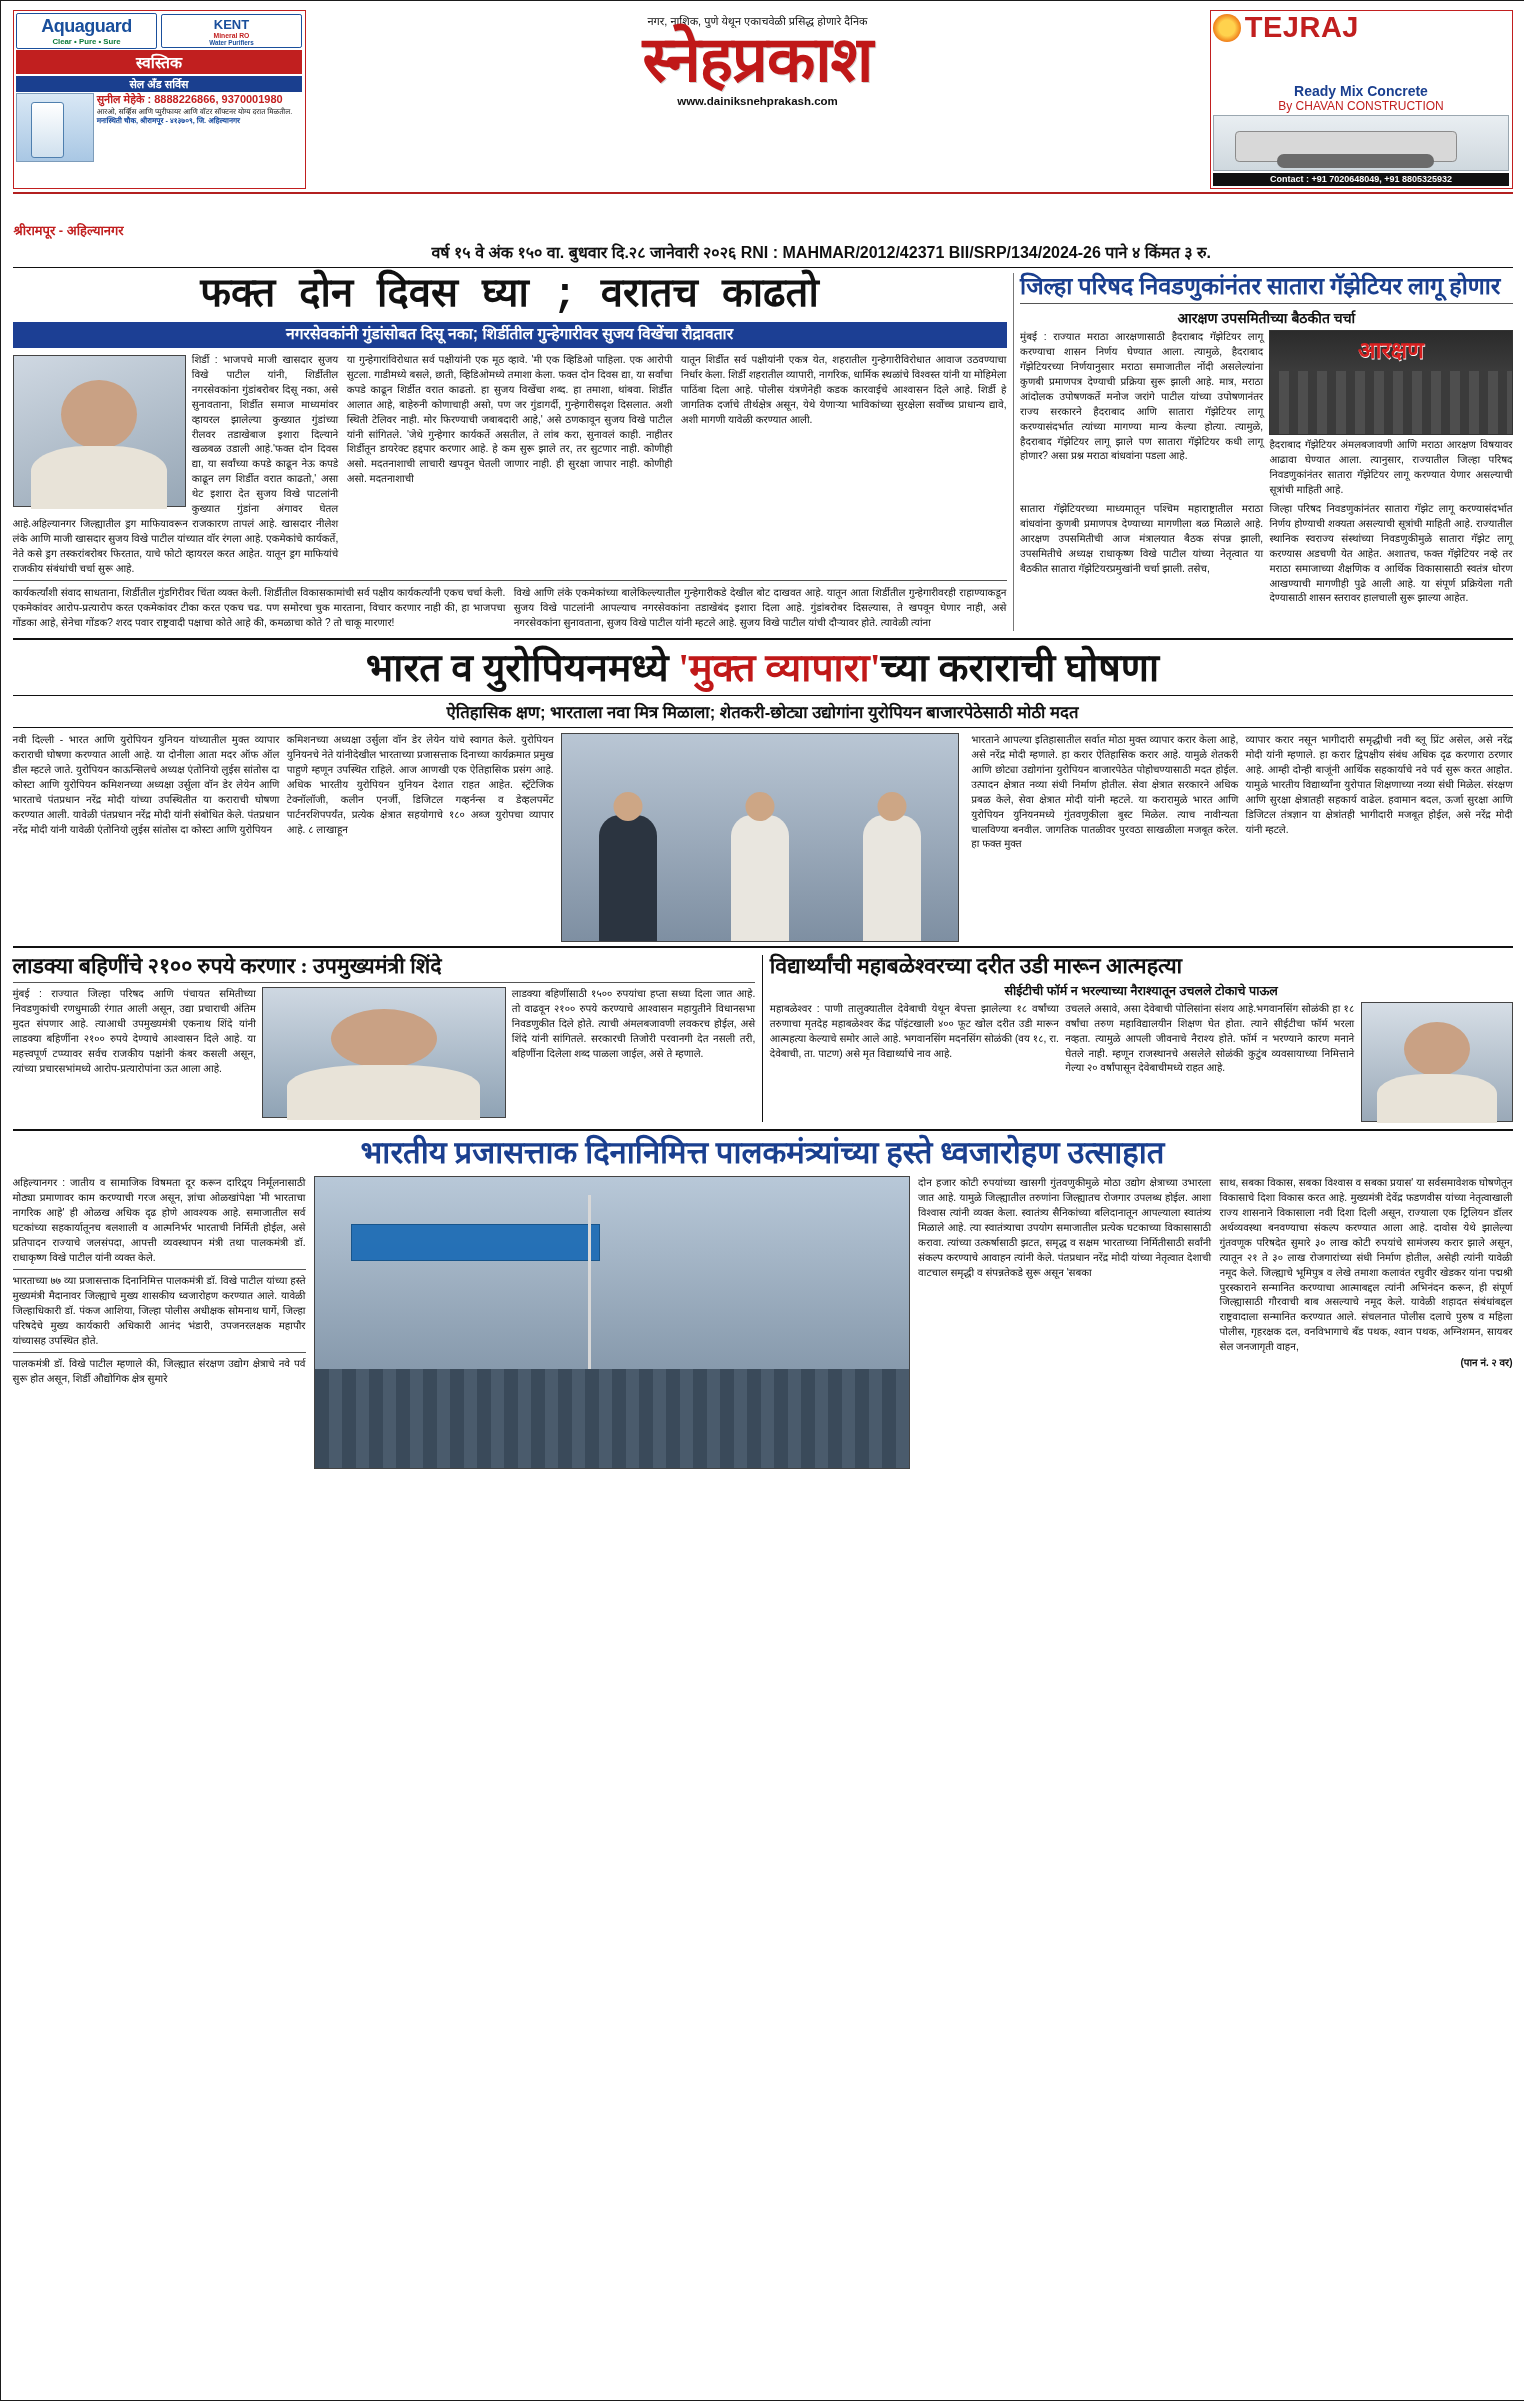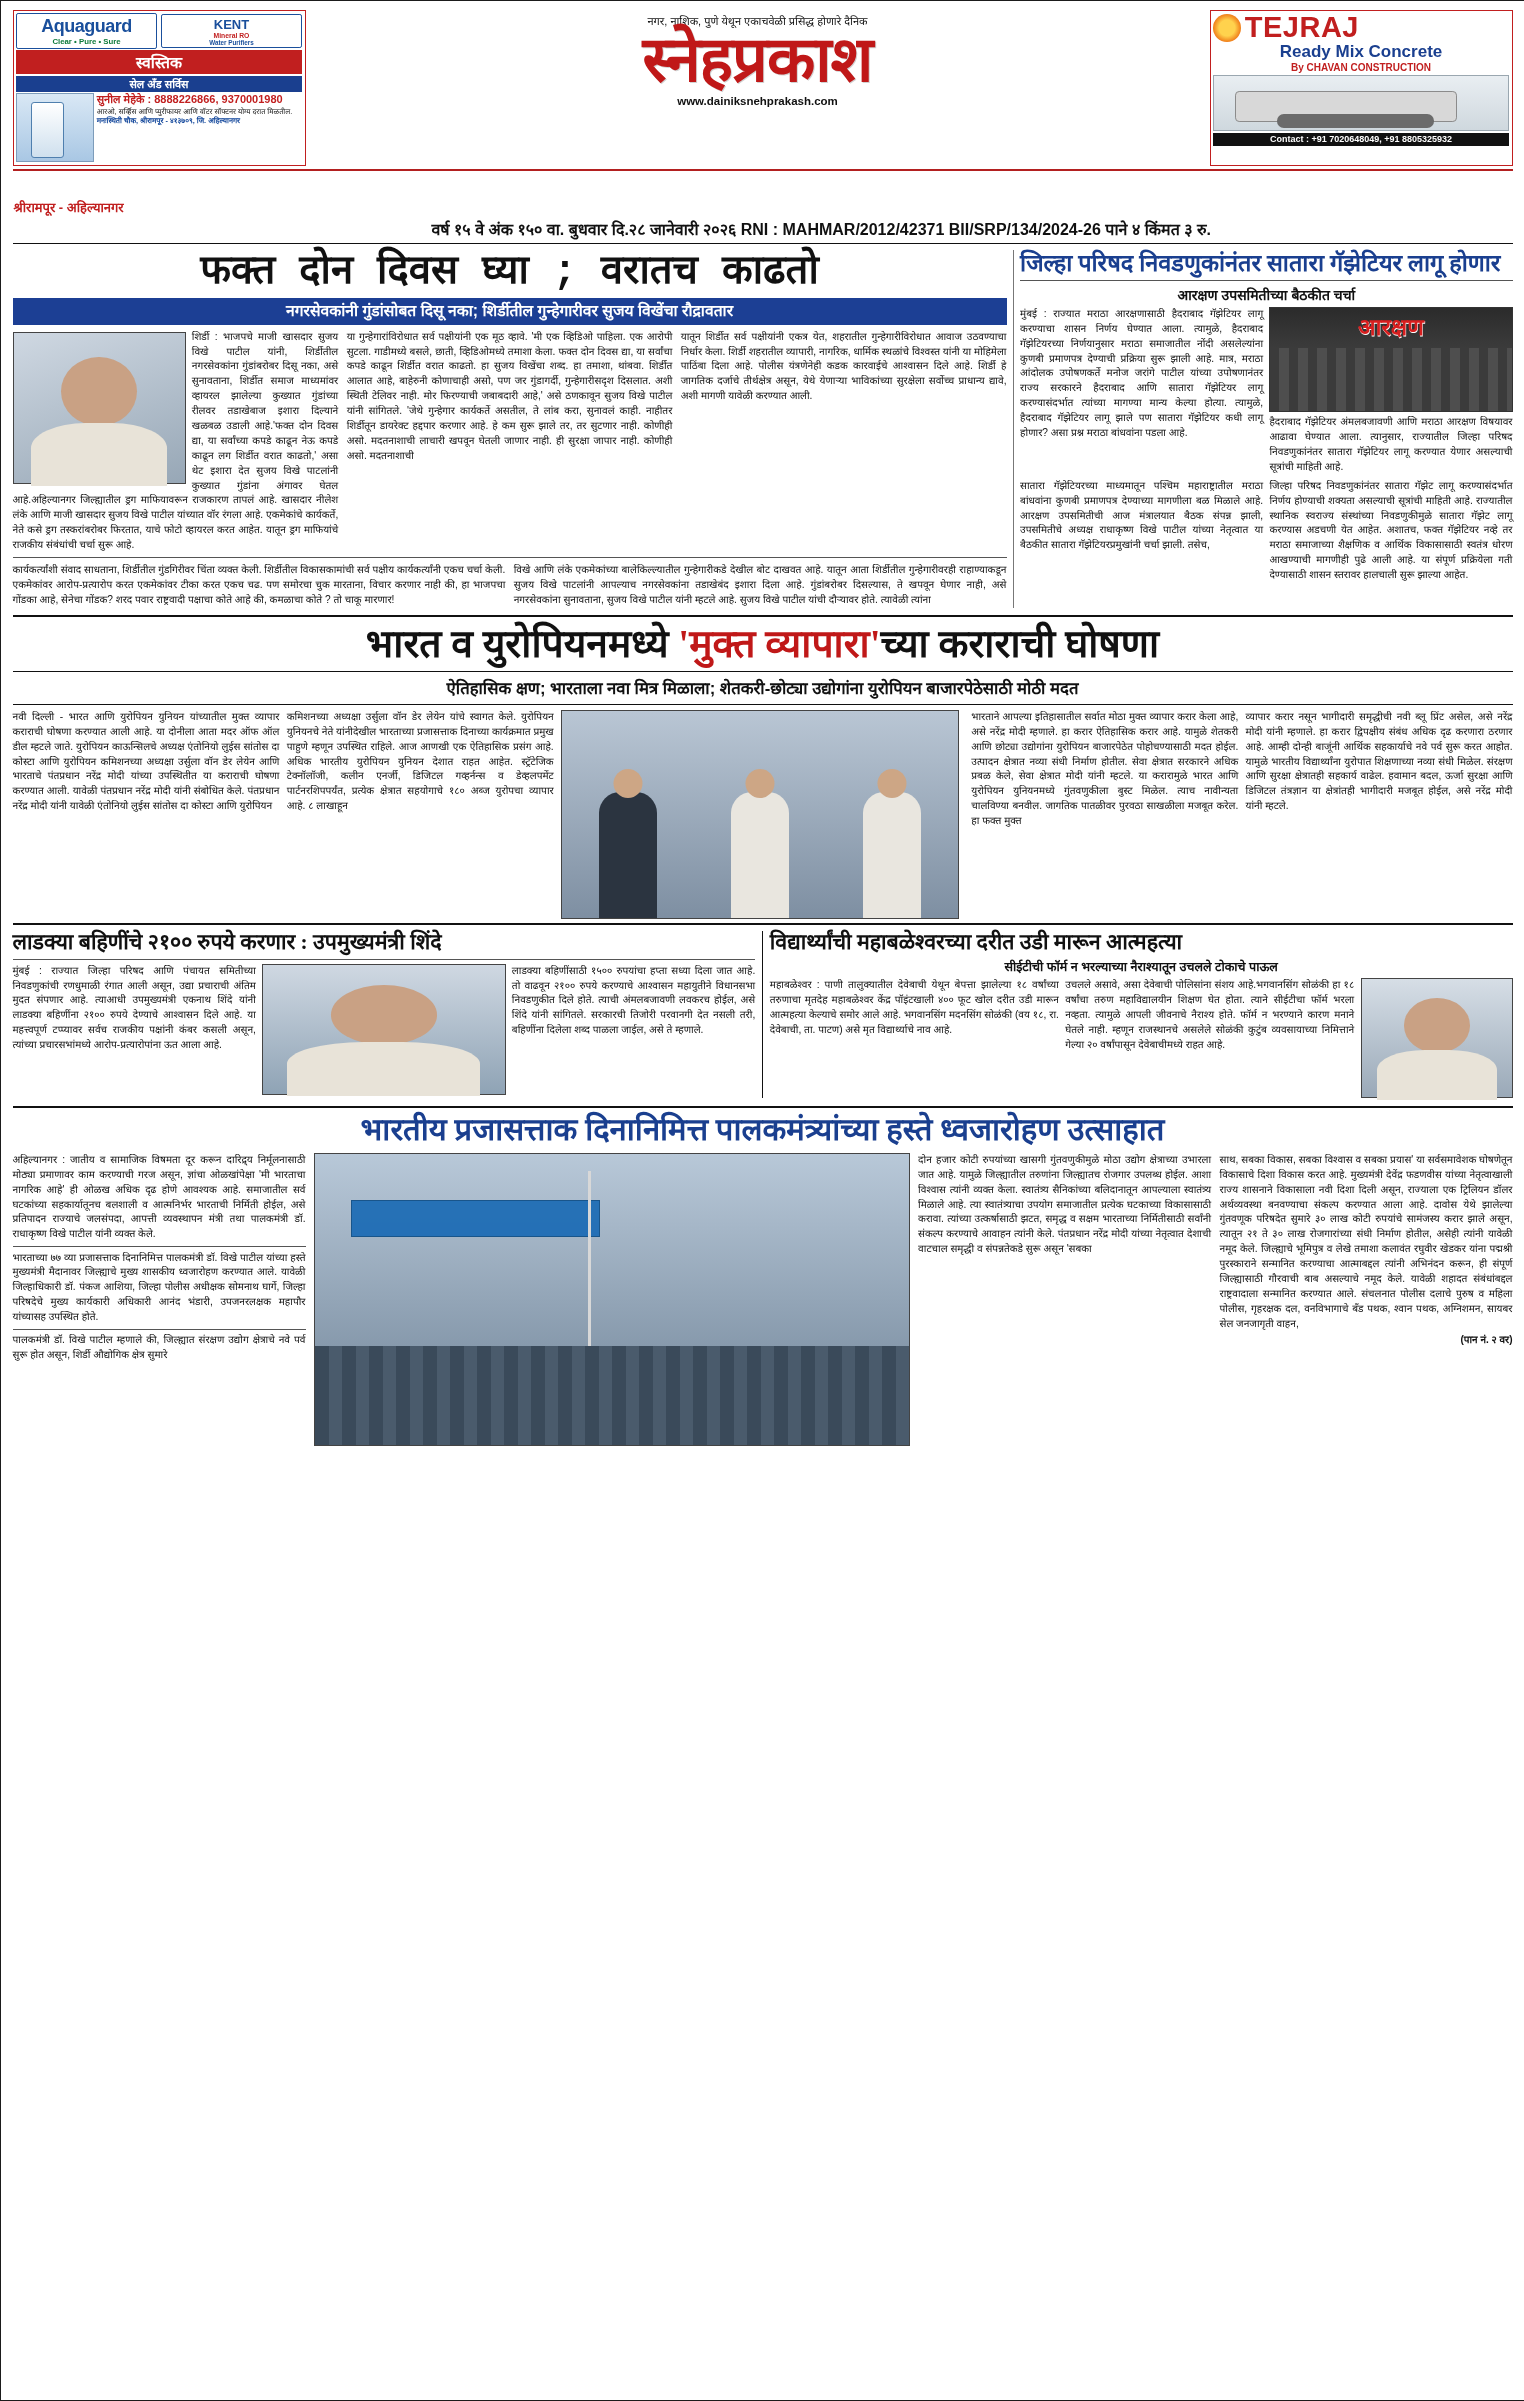--- a/index.html
+++ b/index.html
@@ -78,22 +78,22 @@
     width: 303px; border:1.6px solid #c11f1f; padding:2.1px;
     display:flex; flex-direction:column;
   }
   .tejraj-top { display:flex; align-items:center; gap:4.2px; }
   .sun {
     width:28px;height:28px;border-radius:50%;
     background: radial-gradient(circle,#ffd24d 40%, #f07f1a 70%);
     flex:none;
   }
   .tejraj-name { color:#c11f1f; font-size:29px; font-weight:bold; letter-spacing:0.5px; line-height:1; }
-  .tejraj-sub { color:#1a3f8f; font-size:17px; font-weight:bold; text-align:center; }
-  .tejraj-sub2 { color:#c11f1f; font-size:10px; font-weight:bold; text-align:center; }
+  .tejraj-sub { color:#1a3f8f; font-size:14px; font-weight:bold; text-align:center;margin-top:41px; }
+  .tejraj-sub2 { color:#c11f1f; font-size:12px; font-weight:normal; text-align:center; }
   .truck {
     height: 56px; margin-top:1.6px;
     background: linear-gradient(#e9eef2,#cfd8de);
     border:0.5px solid #9aa7b0; position:relative; overflow:hidden;
   }
   .truck:before{
     content:""; position:absolute; left:21px; bottom:8.4px; width:220px; height:29px;
     background:#d8d8d8; border:1px solid #8b8b8b; border-radius:4.2px;
   }
   .truck:after{

